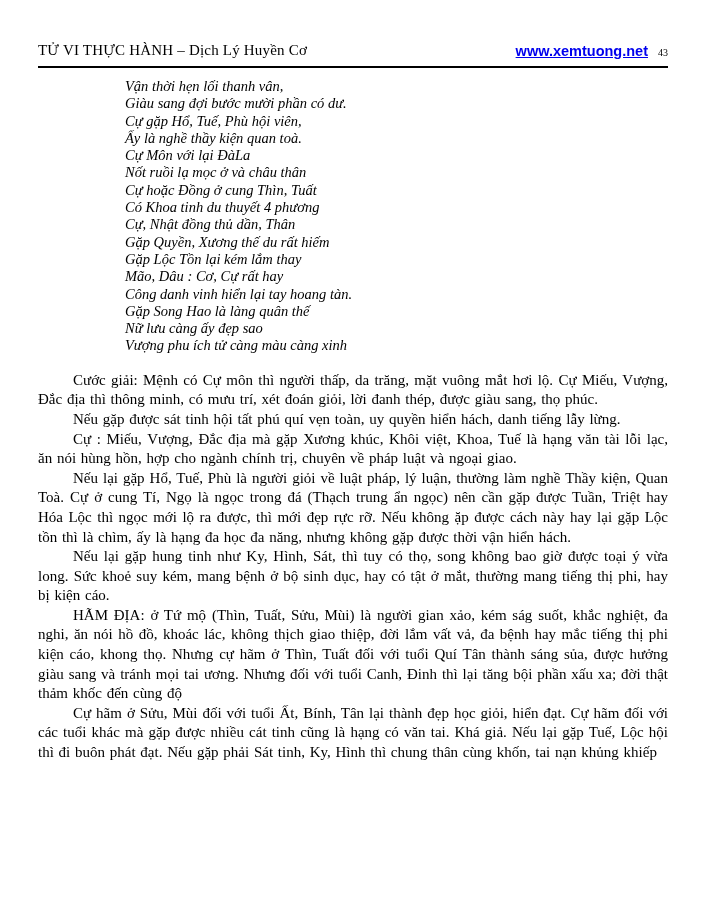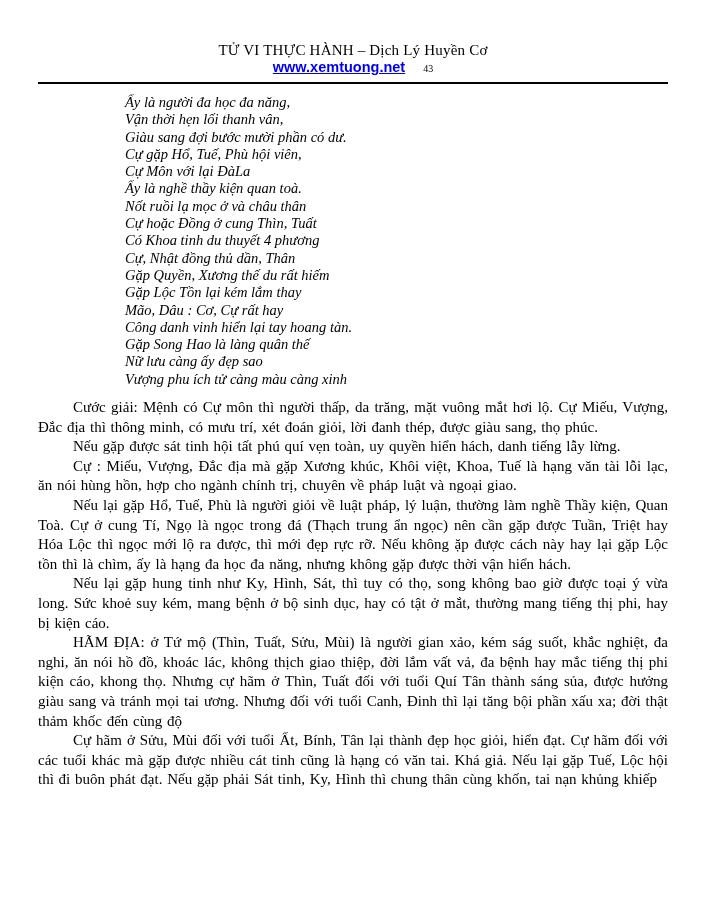--- a/index.html
+++ b/index.html
@@ -15,31 +15,30 @@
     box-sizing: border-box;
     padding: 42px 37px 0 38px;
     font-family: "Liberation Serif", serif;
     color: #000000;
     overflow: hidden;
   }
   .header {
     display: flex;
     justify-content: space-between;
     align-items: center;
-    flex-direction: column;
   }
   .title {
     font-size: 15px;
     letter-spacing: 0.2px;
     white-space: nowrap;
   }
   .header-right {
     display: flex;
     align-items: baseline;
-    gap: 18px;
+    gap: 10px;
   }
   .site-link {
     font-family: "Liberation Sans", sans-serif;
     font-weight: bold;
     font-size: 14.5px;
     text-decoration: underline;
     cursor: pointer;
   }
   .page-num {
     font-size: 10px;
@@ -52,21 +51,21 @@
     margin-top: 10px;
     margin-left: 87px;
   }
   .verse-line {
     font-style: italic;
     font-size: 14.5px;
     line-height: 17.3px;
     white-space: nowrap;
   }
   .body-text {
-    margin-top: 10px;
+    margin-top: 16px;
   }
   .para {
     margin: 0;
     font-size: 15px;
     line-height: 19.6px;
     text-align: justify;
     text-indent: 35px;
     word-spacing: 1px;
   }
 </style>
@@ -80,26 +79,25 @@
     <span class="header-right">
       <a class="site-link" style="color: rgb(0, 0, 238);">www.xemtuong.net</a>
       <span class="page-num">43</span>
     </span>
   </div>
 
   <div class="rule"></div>
 
   <div class="verse">
 
-  <div class="verse-line">Ấy là người đa học đa năng,</div>
       <div class="verse-line">Vận thời hẹn lối thanh vân,</div>
       <div class="verse-line">Giàu sang đợi bước mười phần có dư.</div>
       <div class="verse-line">Cự gặp Hổ, Tuế, Phù hội viên,</div>
+      <div class="verse-line">Ấy là nghề thầy kiện quan toà.</div>
       <div class="verse-line">Cự Môn với lại ĐàLa</div>
-      <div class="verse-line">Ấy là nghề thầy kiện quan toà.</div>
       <div class="verse-line">Nốt ruồi lạ mọc ở và châu thân</div>
       <div class="verse-line">Cự hoặc Đồng ở cung Thìn, Tuất</div>
       <div class="verse-line">Có Khoa tinh du thuyết 4 phương</div>
       <div class="verse-line">Cự, Nhật đồng thủ dần, Thân</div>
       <div class="verse-line">Gặp Quyền, Xương thế du rất hiếm</div>
       <div class="verse-line">Gặp Lộc Tồn lại kém lắm thay</div>
       <div class="verse-line">Mão, Dâu : Cơ, Cự rất hay</div>
       <div class="verse-line">Công danh vinh hiển lại tay hoang tàn.</div>
       <div class="verse-line">Gặp Song Hao là làng quân thế</div>
       <div class="verse-line">Nữ lưu càng ấy đẹp sao</div>

